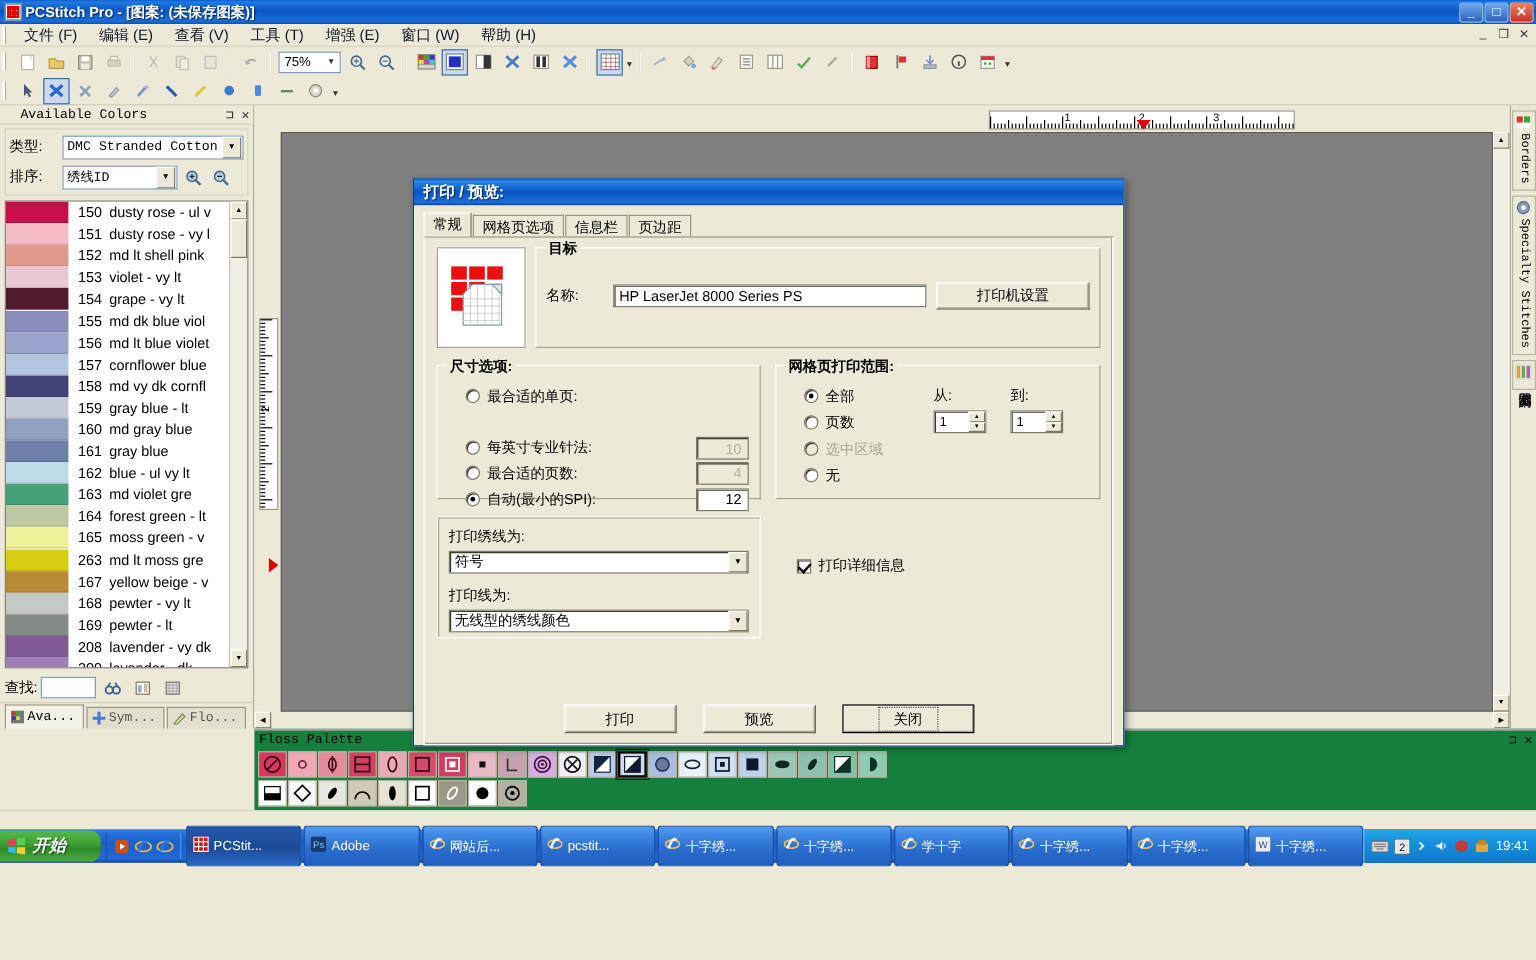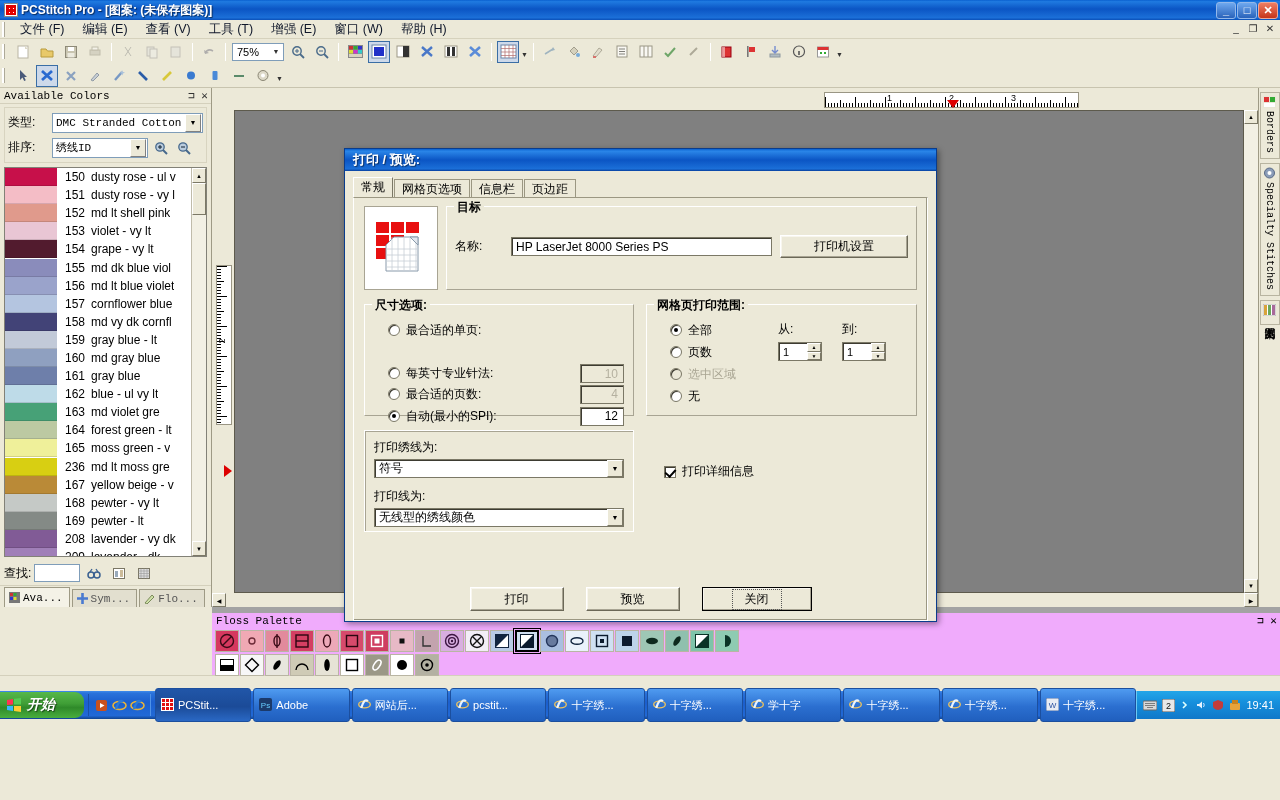--- a/index.html
+++ b/index.html
@@ -73,21 +73,21 @@
     font-size:7px;color:#333;}
   .dropcaret{width:9px;height:22px;display:flex;align-items:flex-end;justify-content:center;
     font-size:7px;padding-bottom:5px;color:#333;flex:none;}
   
   #mainrow{display:flex;height:519px;width:1280px;}
   
   #leftdock{width:212px;background:#ece9d8;display:flex;flex-direction:column;
     border-right:1px solid #9e9a85;}
   .dock-title{height:16px;display:flex;align-items:center;background:#ece9d8;
     font-family:"Liberation Mono","DejaVu Sans Mono",monospace;font-size:11px;
-    padding-left:4px;border-bottom:1px solid #d4d0bc;}
+    padding-left:17px;border-bottom:1px solid #d4d0bc;}
   .dock-title .t{flex:1;}
   .dock-title .dt-btn{width:13px;text-align:center;font-size:11px;color:#333;}
   .lc-panel{margin:3px 4px 0 4px;border:1px solid #d8d4c0;background:#ece9d8;padding:4px 3px;}
   .lc-row{display:flex;align-items:center;height:21px;margin-bottom:4px;}
   .lc-row:last-child{margin-bottom:0;}
   .lc-lab{width:44px;font-size:12px;font-family:"Liberation Sans",sans-serif;}
   .combo{height:20px;background:#fff;border:1px solid #7f9db9;display:flex;align-items:center;
     font-size:11px;}
   .combo .cv{flex:1;padding-left:3px;overflow:hidden;white-space:nowrap;
      font-family:"Liberation Mono","DejaVu Sans Mono",monospace;font-size:11px;}
@@ -152,21 +152,21 @@
   .sc-track{flex:1;background:#f2f0e4;}
   
   #rightdock{width:22px;background:#ece9d8;border-left:1px solid #9e9a85;
     display:flex;flex-direction:column;align-items:center;padding-top:4px;gap:4px;}
   .rtab{width:20px;border:1px solid #b8b4a0;background:#ece9d8;
     display:flex;flex-direction:column;align-items:center;padding:3px 0 5px;}
   .rtab .rlabel{writing-mode:vertical-rl;font-size:10px;white-space:nowrap;margin-top:3px;
     font-family:"Liberation Mono","DejaVu Sans Mono",monospace;}
   .rtab .rlabel.cjk{font-family:"Liberation Sans",sans-serif;font-size:11px;}
   
-  #flosspanel{height:68px;background:#f0abfc;border-top:6px solid #a3a3a3;
+  #flosspanel{height:68px;background:#15803d;border-top:2px solid #a3a3a3;
     margin:0 0 0 212px;width:1068px;}
   #flosshdr{height:15px;display:flex;align-items:center;
     font-family:"Liberation Mono","DejaVu Sans Mono",monospace;font-size:11px;padding-left:4px;}
   #flosshdr .t{flex:1;}
   #flosshdr .dt-btn{width:13px;text-align:center;}
   #flossgrid{padding:2px 3px;display:flex;flex-direction:column;gap:2px;}
   .floss-row{display:flex;gap:1px;}
   .fcell{width:24px;height:22px;border:1px solid #b9b5a3;display:flex;align-items:center;
     justify-content:center;flex:none;}
   .fcell.sel{border:2px solid #000;outline:1px solid #000;outline-offset:1px;}
@@ -673,21 +673,21 @@
             <div class="cl-id">164</div>
             <div class="cl-nm">forest green - lt</div>
           </div>
           <div class="cl-row">
             <div class="cl-sw" style="background:#eff09a"></div>
             <div class="cl-id">165</div>
             <div class="cl-nm">moss green - v</div>
           </div>
           <div class="cl-row">
             <div class="cl-sw" style="background:#d8cf12"></div>
-            <div class="cl-id">236</div>
+            <div class="cl-id">263</div>
             <div class="cl-nm">md lt moss gre</div>
           </div>
           <div class="cl-row">
             <div class="cl-sw" style="background:#ba8a37"></div>
             <div class="cl-id">167</div>
             <div class="cl-nm">yellow beige - v</div>
           </div>
           <div class="cl-row">
             <div class="cl-sw" style="background:#c5c9c6"></div>
             <div class="cl-id">168</div>

